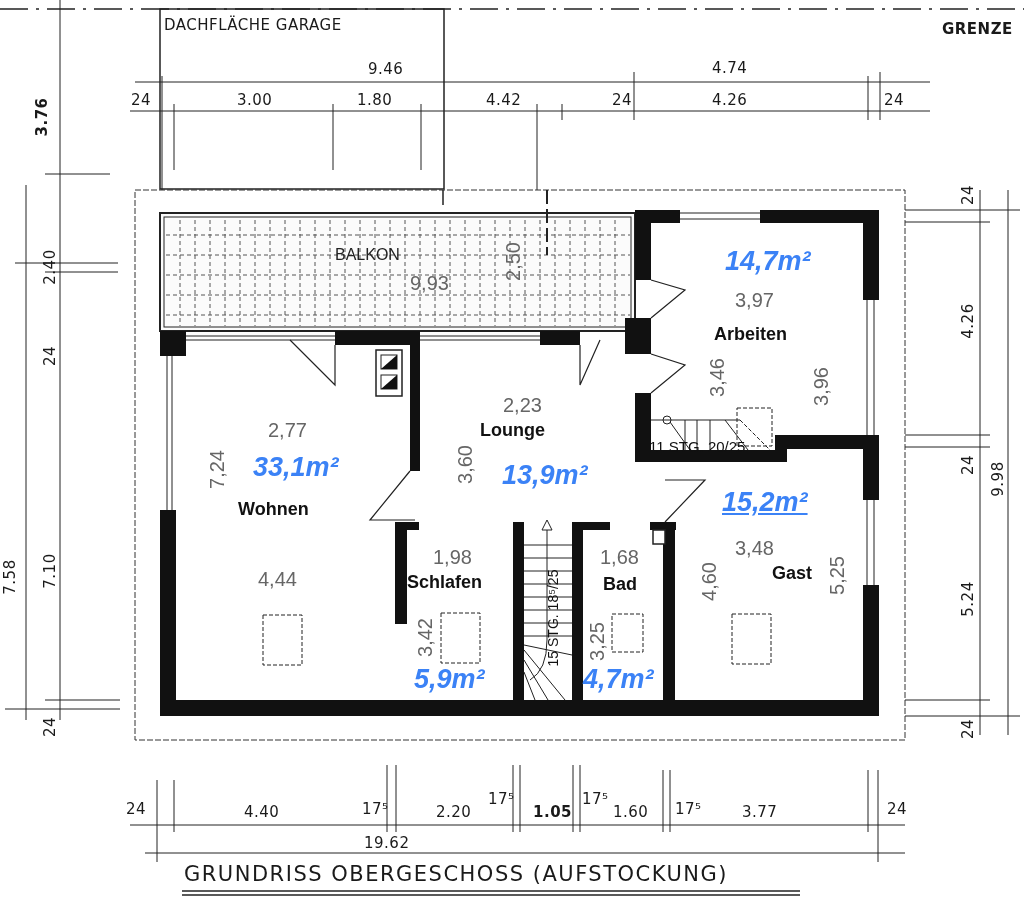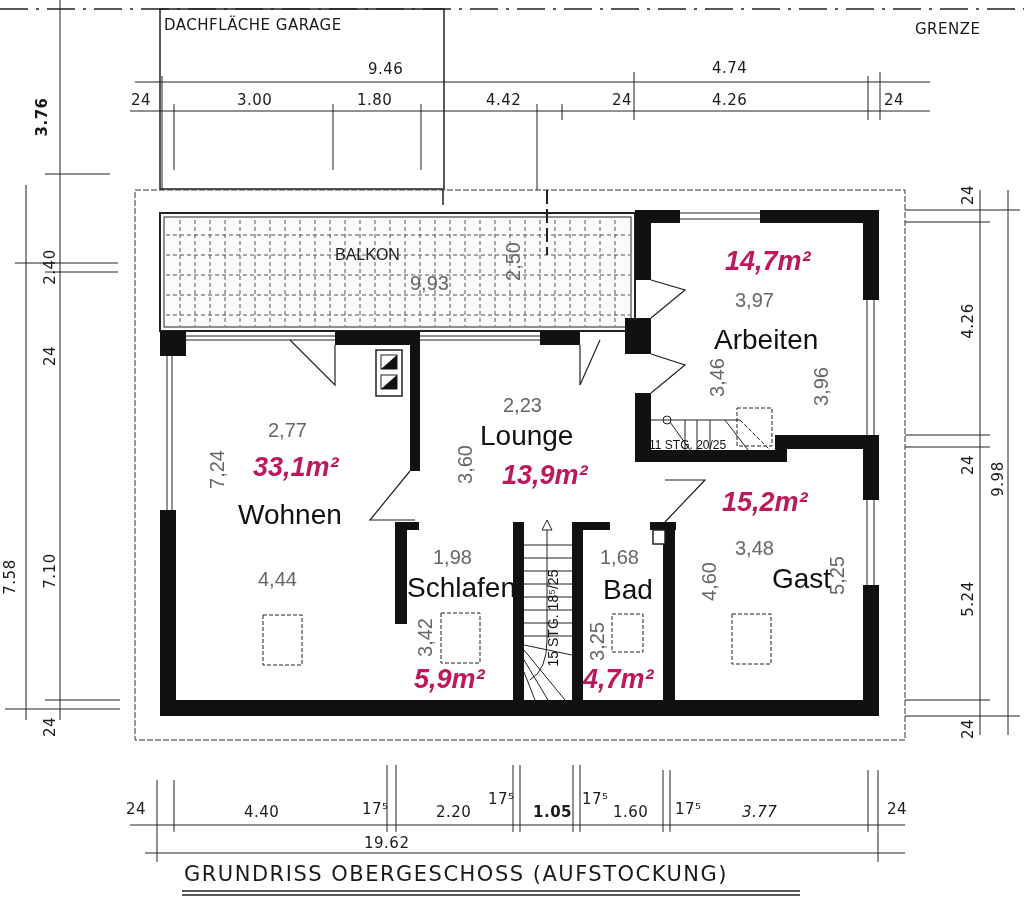--- a/index.html
+++ b/index.html
@@ -1,22 +1,22 @@
 <!DOCTYPE html>
 <html><head>
 <meta charset="utf-8">
 <style>
   html, body { margin: 0; padding: 0; background: #ffffff; }
   body { width: 1024px; height: 904px; position: relative; overflow: hidden; font-family: "DejaVu Sans", sans-serif; }
   #plan { position: absolute; left: 0; top: 0; }
   .abs { position: absolute; white-space: nowrap; }
   .hand { font-family: "DejaVu Sans", sans-serif; color: #1a1a1a; font-size: 15px; letter-spacing: 0.5px; }
   .dim { font-family: "Liberation Sans", sans-serif; color: #666666; font-size: 20px; }
-  .room { font-family: "Liberation Sans", sans-serif; font-weight: normal; color: #111111; font-size: 28px; }
-  .area { font-family: "Liberation Sans", sans-serif; font-weight: bold; font-style: italic; color: #be185d; font-size: 27px; }
+  .room { font-family: "Liberation Sans", sans-serif; font-weight: bold; color: #111111; font-size: 18px; }
+  .area { font-family: "Liberation Sans", sans-serif; font-weight: bold; font-style: italic; color: #3b82f6; font-size: 27px; }
   .rot { transform-origin: center center; transform: rotate(-90deg); }
   .title { font-family: "DejaVu Sans", sans-serif; font-size: 21px; letter-spacing: 1.5px; color: #1a1a1a; }
 </style>
 </head>
 <body>
 
 <svg id="plan" width="1024" height="904" viewBox="0 0 1024 904" xmlns="http://www.w3.org/2000/svg">
 
   <line x1="0" y1="9" x2="1024" y2="9" stroke="#222" stroke-width="1.5" stroke-dasharray="28,8,3,8"></line>
 
@@ -220,21 +220,21 @@
     <rect x="441" y="613" width="39" height="50"></rect>
     <rect x="612" y="614" width="31" height="38"></rect>
     <rect x="732" y="614" width="39" height="50"></rect>
   </g>
 
   <line x1="182" y1="891" x2="800" y2="891" stroke="#222" stroke-width="1.5"></line>
   <line x1="182" y1="895" x2="800" y2="895" stroke="#222" stroke-width="1.5"></line>
 </svg>
 
 <div class="abs hand" style="left:164px;top:16px;">DACHFLÄCHE GARAGE</div>
-<div class="abs hand" style="left:915px;top:20px;">GRENZE</div>
+<div class="abs hand" style="left:942px;top:20px;font-weight:bold;">GRENZE</div>
 
 <div class="abs hand" style="left:368px;top:60px;">9.46</div>
 <div class="abs hand" style="left:712px;top:59px;">4.74</div>
 
 <div class="abs hand" style="left:131px;top:91px;">24</div>
 <div class="abs hand" style="left:237px;top:91px;">3.00</div>
 <div class="abs hand" style="left:357px;top:91px;">1.80</div>
 <div class="abs hand" style="left:486px;top:91px;">4.42</div>
 <div class="abs hand" style="left:612px;top:91px;">24</div>
 <div class="abs hand" style="left:712px;top:91px;">4.26</div>
@@ -256,21 +256,21 @@
 
 <div class="abs hand" style="left:126px;top:800px;">24</div>
 <div class="abs hand" style="left:244px;top:803px;">4.40</div>
 <div class="abs hand" style="left:362px;top:800px;">17⁵</div>
 <div class="abs hand" style="left:436px;top:803px;">2.20</div>
 <div class="abs hand" style="left:488px;top:790px;">17⁵</div>
 <div class="abs hand" style="left:533px;top:803px;font-weight:bold;">1.05</div>
 <div class="abs hand" style="left:582px;top:790px;">17⁵</div>
 <div class="abs hand" style="left:613px;top:803px;">1.60</div>
 <div class="abs hand" style="left:675px;top:800px;">17⁵</div>
-<div class="abs hand" style="left:742px;top:803px;font-style:italic;">3.77</div>
+<div class="abs hand" style="left:742px;top:803px;">3.77</div>
 <div class="abs hand" style="left:887px;top:800px;">24</div>
 <div class="abs hand" style="left:364px;top:834px;">19.62</div>
 
 <div class="abs" style="left:335px;top:246px;font-family:'Liberation Sans',sans-serif;font-size:16px;color:#222;">BALKON</div>
 <div class="abs dim" style="left:410px;top:272px;">9,93</div>
 <div class="abs dim rot" style="left:494px;top:250px;">2,50</div>
 
 <div class="abs dim" style="left:268px;top:419px;">2,77</div>
 <div class="abs dim rot" style="left:198px;top:458px;">7,24</div>
 <div class="abs area" style="left:253px;top:452px;">33,1m²</div>
@@ -280,33 +280,33 @@
 <div class="abs dim" style="left:503px;top:394px;">2,23</div>
 <div class="abs room" style="left:480px;top:420px;">Lounge</div>
 <div class="abs dim rot" style="left:446px;top:453px;">3,60</div>
 <div class="abs area" style="left:502px;top:460px;">13,9m²</div>
 
 <div class="abs area" style="left:725px;top:246px;">14,7m²</div>
 <div class="abs dim" style="left:735px;top:289px;">3,97</div>
 <div class="abs room" style="left:714px;top:324px;">Arbeiten</div>
 <div class="abs dim rot" style="left:698px;top:366px;">3,46</div>
 <div class="abs dim rot" style="left:802px;top:375px;">3,96</div>
-<div class="abs" style="left:649px;top:438px;font-family:'Liberation Sans',sans-serif;font-size:12px;color:#111;">11 STG. 20/25</div>
+<div class="abs" style="left:649px;top:438px;font-family:'Liberation Sans',sans-serif;font-size:15px;color:#111;">11 STG. 20/25</div>
 
 <div class="abs dim" style="left:433px;top:546px;">1,98</div>
 <div class="abs room" style="left:407px;top:572px;">Schlafen</div>
 <div class="abs dim rot" style="left:406px;top:626px;">3,42</div>
 <div class="abs area" style="left:414px;top:664px;">5,9m²</div>
 
 <div class="abs rot" style="left:505px;top:610px;font-family:'Liberation Sans',sans-serif;font-size:14px;color:#111;">15 STG. 18⁵/25</div>
 
 <div class="abs dim" style="left:600px;top:546px;">1,68</div>
 <div class="abs room" style="left:603px;top:574px;">Bad</div>
 <div class="abs dim rot" style="left:578px;top:630px;">3,25</div>
 <div class="abs area" style="left:583px;top:664px;">4,7m²</div>
 
-<div class="abs area" style="left:722px;top:487px;">15,2m²</div>
+<div class="abs area" style="left:722px;top:487px;text-decoration:underline;">15,2m²</div>
 <div class="abs dim" style="left:735px;top:537px;">3,48</div>
 <div class="abs room" style="left:732px;top:563px;margin-left:40px;">Gast</div>
 <div class="abs dim rot" style="left:690px;top:570px;">4,60</div>
 <div class="abs dim rot" style="left:818px;top:564px;">5,25</div>
 
 <div class="abs title" style="left:184px;top:862px;">GRUNDRISS OBERGESCHOSS (AUFSTOCKUNG)</div>
 
 </body></html>

